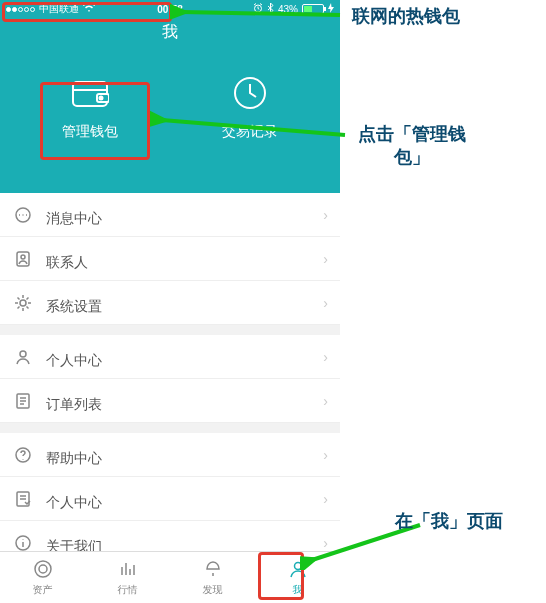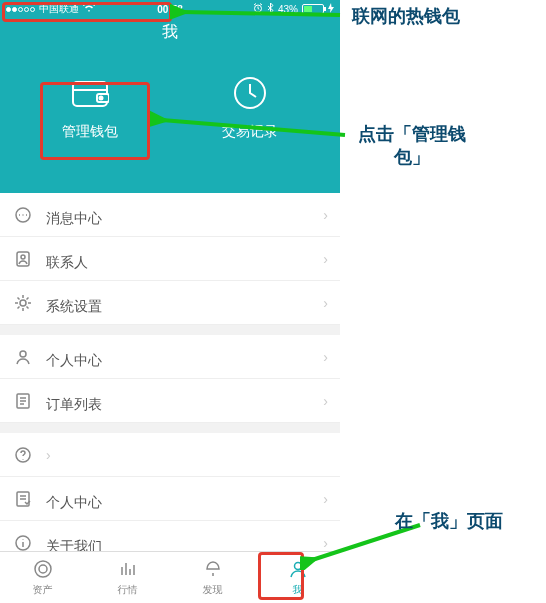--- a/index.html
+++ b/index.html
@@ -165,20 +165,21 @@
     <span class="chev">›</span>
   </div>
   <div class="group-gap"></div>
   <div class="row">
     <span class="ic">
           <svg width="18" height="18" viewBox="0 0 18 18" fill="none" stroke="#888" stroke-width="1.5">
             <circle cx="9" cy="9" r="7"></circle>
             <path d="M7 7a2 2 0 114 0c0 1.5-2 1.5-2 3M9 13v.5"></path>
           </svg>
         </span>
+    <span class="label">帮助中心</span>
     <span class="chev">›</span>
   </div>
   <div class="row">
     <span class="ic">
           <svg width="18" height="18" viewBox="0 0 18 18" fill="none" stroke="#888" stroke-width="1.5">
             <rect x="3" y="2" width="12" height="14" rx="1"></rect>
             <path d="M6 6h6M6 9h6M11 12l2 2 3-3"></path>
           </svg>
         </span>
     <span class="label">个人中心</span>

